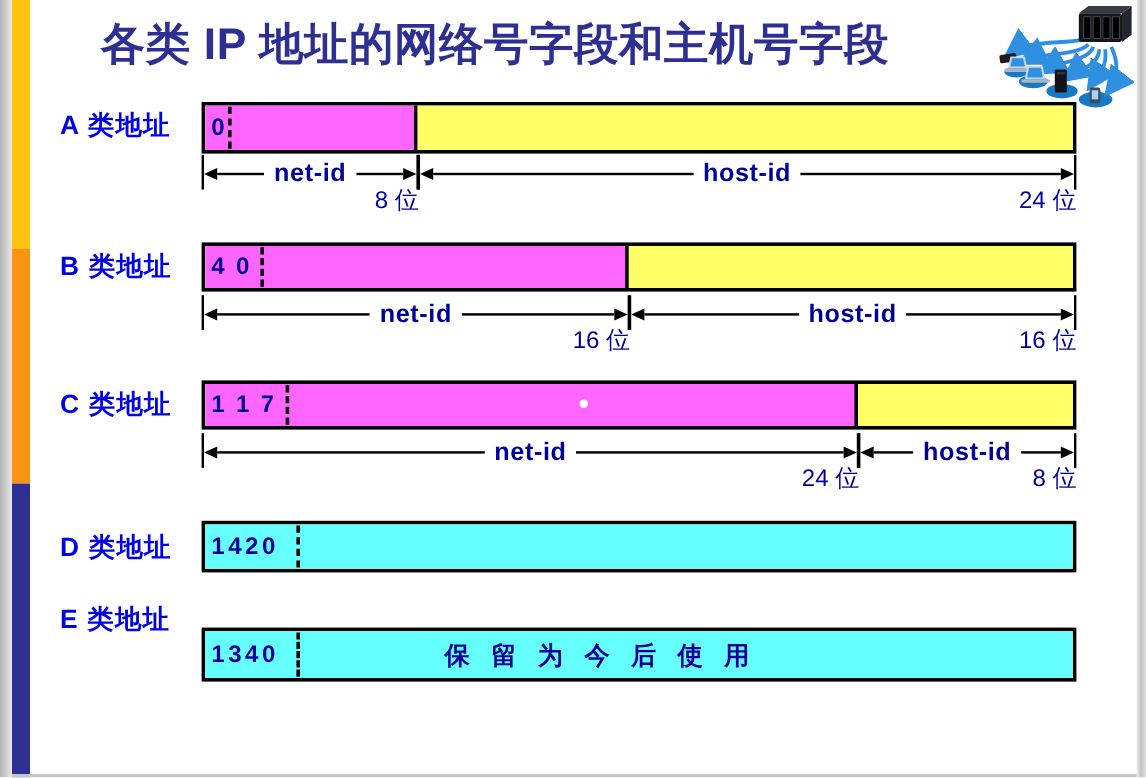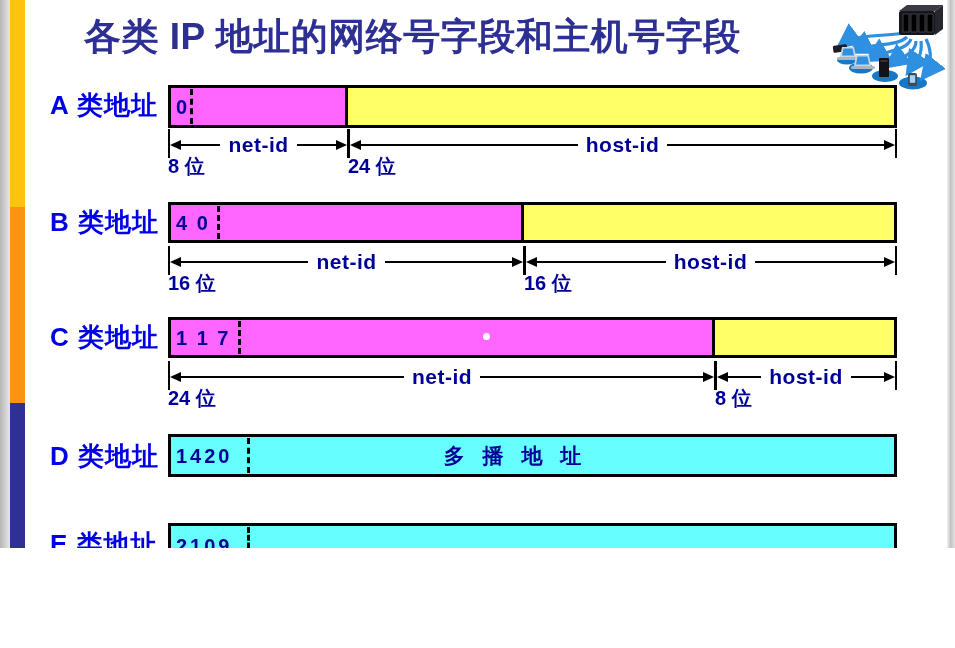--- a/index.html
+++ b/index.html
@@ -1,37 +1,37 @@
 <!DOCTYPE html>
 <html><head>
 <meta charset="utf-8">
 <style>
   html,body{margin:0;padding:0;background:#fff;}
   .slide{
-    position:relative;width:955px;height:548px;background:#ffffff;overflow:hidden;
+    position:relative;width:955px;height:648px;background:#ffffff;overflow:hidden;
     font-family:"Liberation Sans","DejaVu Sans",sans-serif;
   }
   
   .edge-left{position:absolute;left:0;top:0;width:10px;height:648px;
     background:linear-gradient(to right,#b6b6b6,#e7e7e7);}
   .edge-right{position:absolute;left:947px;top:0;width:8px;height:648px;
     background:linear-gradient(to right,#f2f2f2,#c3c3c3 45%,#e0e0e0);}
   .edge-bottom{position:absolute;left:10px;top:645px;width:937px;height:3px;background:#c6c6c6;}
   .sb{position:absolute;left:10px;width:15px;}
   .sb-yellow{top:0;height:207px;background:#FFC20E;}
   .sb-orange{top:207px;height:196px;background:#FB9410;}
   .sb-blue{top:403px;height:245px;background:#2E3192;}
 
   .title{
     position:absolute;left:84px;top:12px;font-size:37px;font-weight:bold;
     color:#2D2F92;white-space:nowrap;letter-spacing:0.5px;
   }
 
   .row-label{
-    position:absolute;left:50px;font-size:26px;font-weight:bold;color:#0000E6;
+    position:absolute;left:50px;font-size:22px;font-weight:bold;color:#0000E6;
     white-space:nowrap;line-height:24px;letter-spacing:1px;
   }
 
   .addr-box{
     position:absolute;left:168px;width:729px;border:3px solid #000;
     box-sizing:border-box;display:flex;
   }
   .seg-net{background:#FF66FF;border-right:3px solid #000;height:100%;box-sizing:border-box;}
   .seg-host{background:#FFFF66;flex:1;height:100%;}
   .seg-full{background:#66FFFF;flex:1;height:100%;}
@@ -50,22 +50,22 @@
   .arrow-span{position:absolute;height:48px;}
   .tick{position:absolute;top:0;width:2px;height:29px;background:#000;}
   .tick.l{left:0}.tick.r{right:0}
   .a-line{position:absolute;left:2px;right:2px;top:4px;height:24px;display:flex;align-items:center;}
   .ah{width:0;height:0;border-top:5px solid transparent;border-bottom:5px solid transparent;flex:0 0 auto;}
   .ah.l{border-right:11px solid #000;}
   .ah.r{border-left:11px solid #000;}
   .a-seg{flex:1 1 auto;height:2px;background:#000;}
   .a-label{padding:0 8px;font-size:21px;font-weight:bold;color:#000099;white-space:nowrap;letter-spacing:0.5px;}
   .a-sub{
-    position:absolute;left:0;right:0;top:24px;text-align:left;
-    font-size:20px;font-weight:bold;color:#000099;white-space:nowrap;
+    position:absolute;left:0;right:0;top:24px;text-align:right;
+    font-size:20px;font-weight:normal;color:#000099;white-space:nowrap;
   }
 </style>
 </head>
 <body>
 
 <div class="slide">
 
   <div class="edge-left"></div>
   <div class="sb sb-yellow"></div>
   <div class="sb sb-orange"></div>
@@ -233,26 +233,26 @@
       <div class="a-sub">8 位</div>
     </div>
   </div>
 
   <div>
     <div class="row-label" style="top:444px">D 类地址</div>
     <div class="addr-box" style="top:434px;height:43px">
       <div class="seg-full"></div>
       <span class="bits" style="letter-spacing:3px">1420</span>
       <span class="dash" style="left:76px"></span>
-      <div class="box-text" style="transform:translateX(-17px)">多 播 地 址</div>
-    </div>
-  </div>
-
-  <div>
-    <div class="row-label" style="top:532px">E 类地址</div>
+    </div>
+  </div>
+
+  <div>
+    <div class="row-label" style="top:504px">E 类地址</div>
     <div class="addr-box" style="top:523px;height:45px">
       <div class="seg-full"></div>
-      <span class="bits" style="letter-spacing:3px">2109</span>
+      <span class="bits" style="letter-spacing:3px">1340</span>
       <span class="dash" style="left:76px"></span>
+      <div class="box-text" style="transform:translateX(-32px)">保 留 为 今 后 使 用</div>
     </div>
   </div>
 
 </div>
 
 </body></html>

